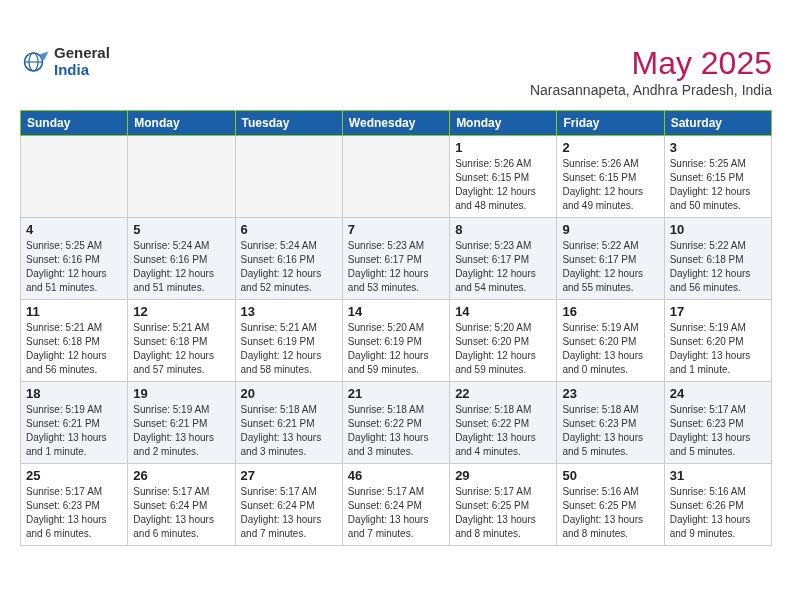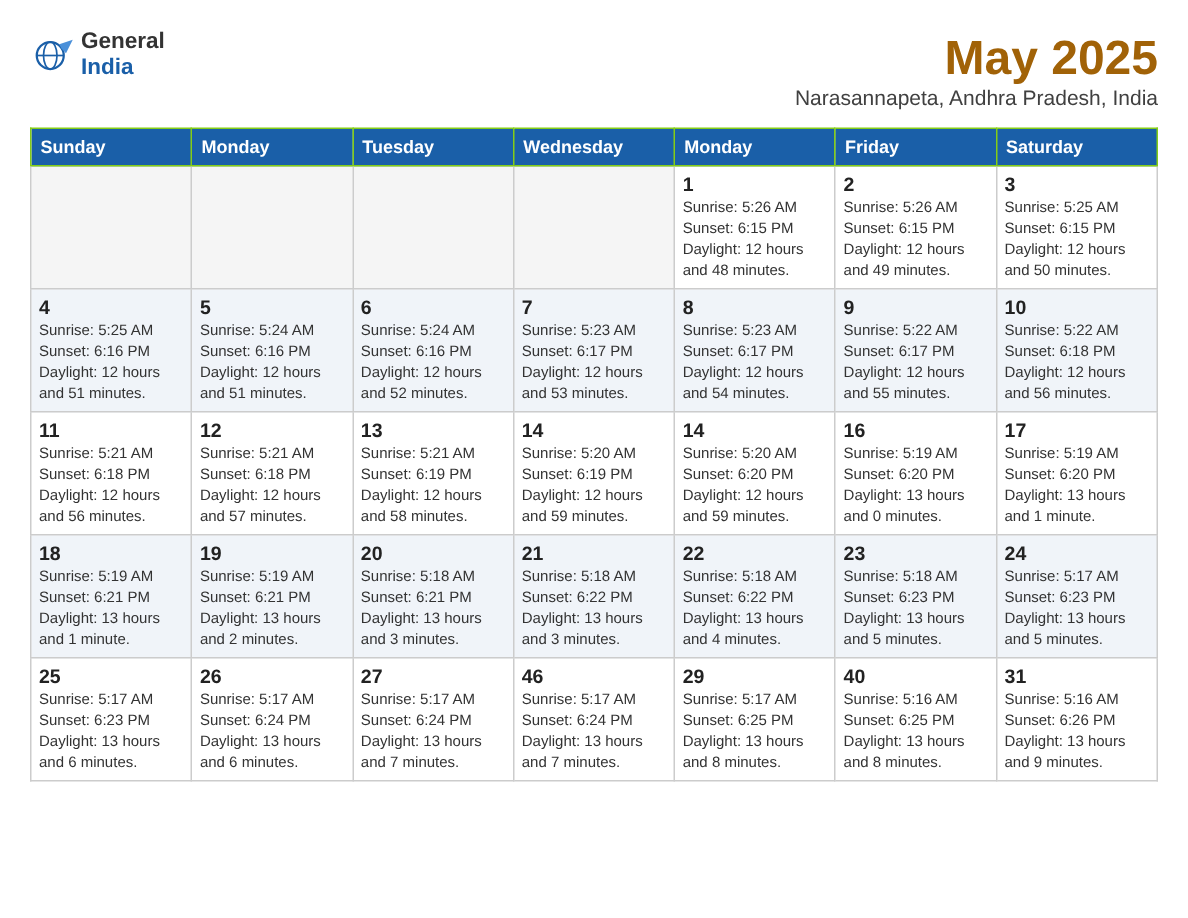--- a/index.html
+++ b/index.html
@@ -8,20 +8,21 @@
       background: #fff;
       width: 792px;
       min-height: 612px;
       padding: 20px;
     }
     .header-area {
       display: flex;
       justify-content: space-between;
       align-items: flex-start;
       margin-bottom: 12px;
+      margin-top: 25px;
     }
     .logo {
       display: flex;
       align-items: center;
       gap: 4px;
     }
     .logo-text {
       display: flex;
       flex-direction: column;
       line-height: 1.1;
@@ -38,22 +39,22 @@
     }
     .logo-icon {
       width: 30px;
       height: 30px;
     }
     .title-area {
       text-align: right;
     }
     .month-title {
       font-size: 32px;
-      font-weight: bold;
-      color: #a16207;
+      font-weight: normal;
+      color: #be185d;
     }
     .subtitle {
       font-size: 14px;
       color: #404040;
     }
     .calendar {
       width: 100%;
       border-collapse: collapse;
       font-size: 11px;
     }
@@ -344,21 +345,21 @@
 and 7 minutes.</div>
         </td>
         <td>
           <span class="day-number">29</span>
           <div class="day-info" style="white-space: pre-line;">Sunrise: 5:17 AM
 Sunset: 6:25 PM
 Daylight: 13 hours
 and 8 minutes.</div>
         </td>
         <td>
-          <span class="day-number">40</span>
+          <span class="day-number">50</span>
           <div class="day-info" style="white-space: pre-line;">Sunrise: 5:16 AM
 Sunset: 6:25 PM
 Daylight: 13 hours
 and 8 minutes.</div>
         </td>
         <td>
           <span class="day-number">31</span>
           <div class="day-info" style="white-space: pre-line;">Sunrise: 5:16 AM
 Sunset: 6:26 PM
 Daylight: 13 hours

